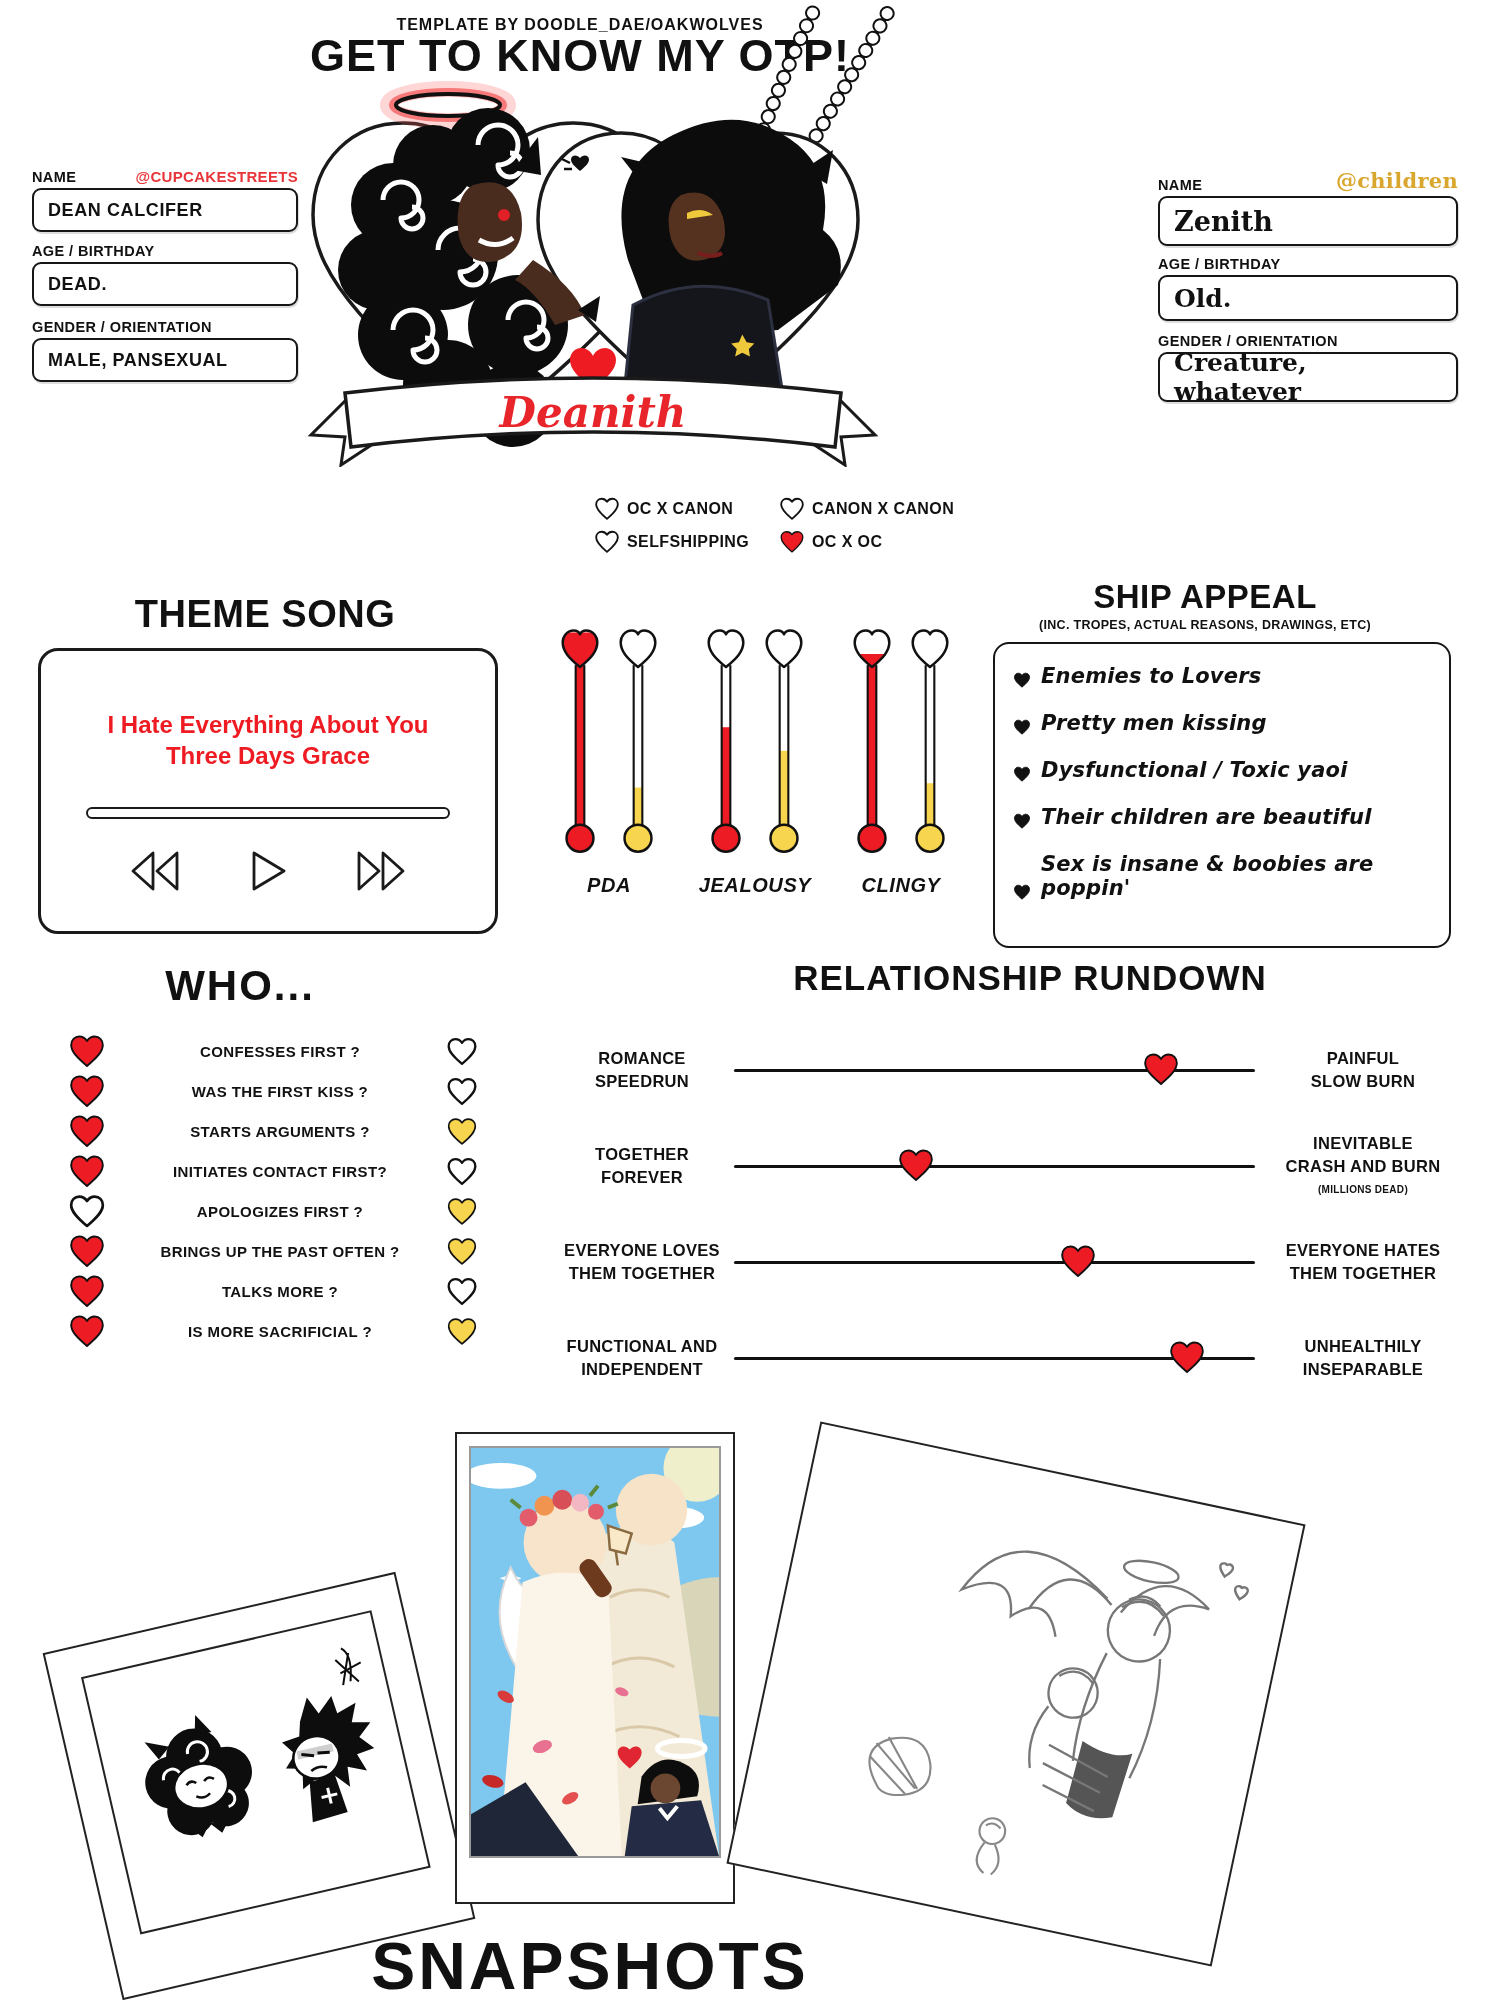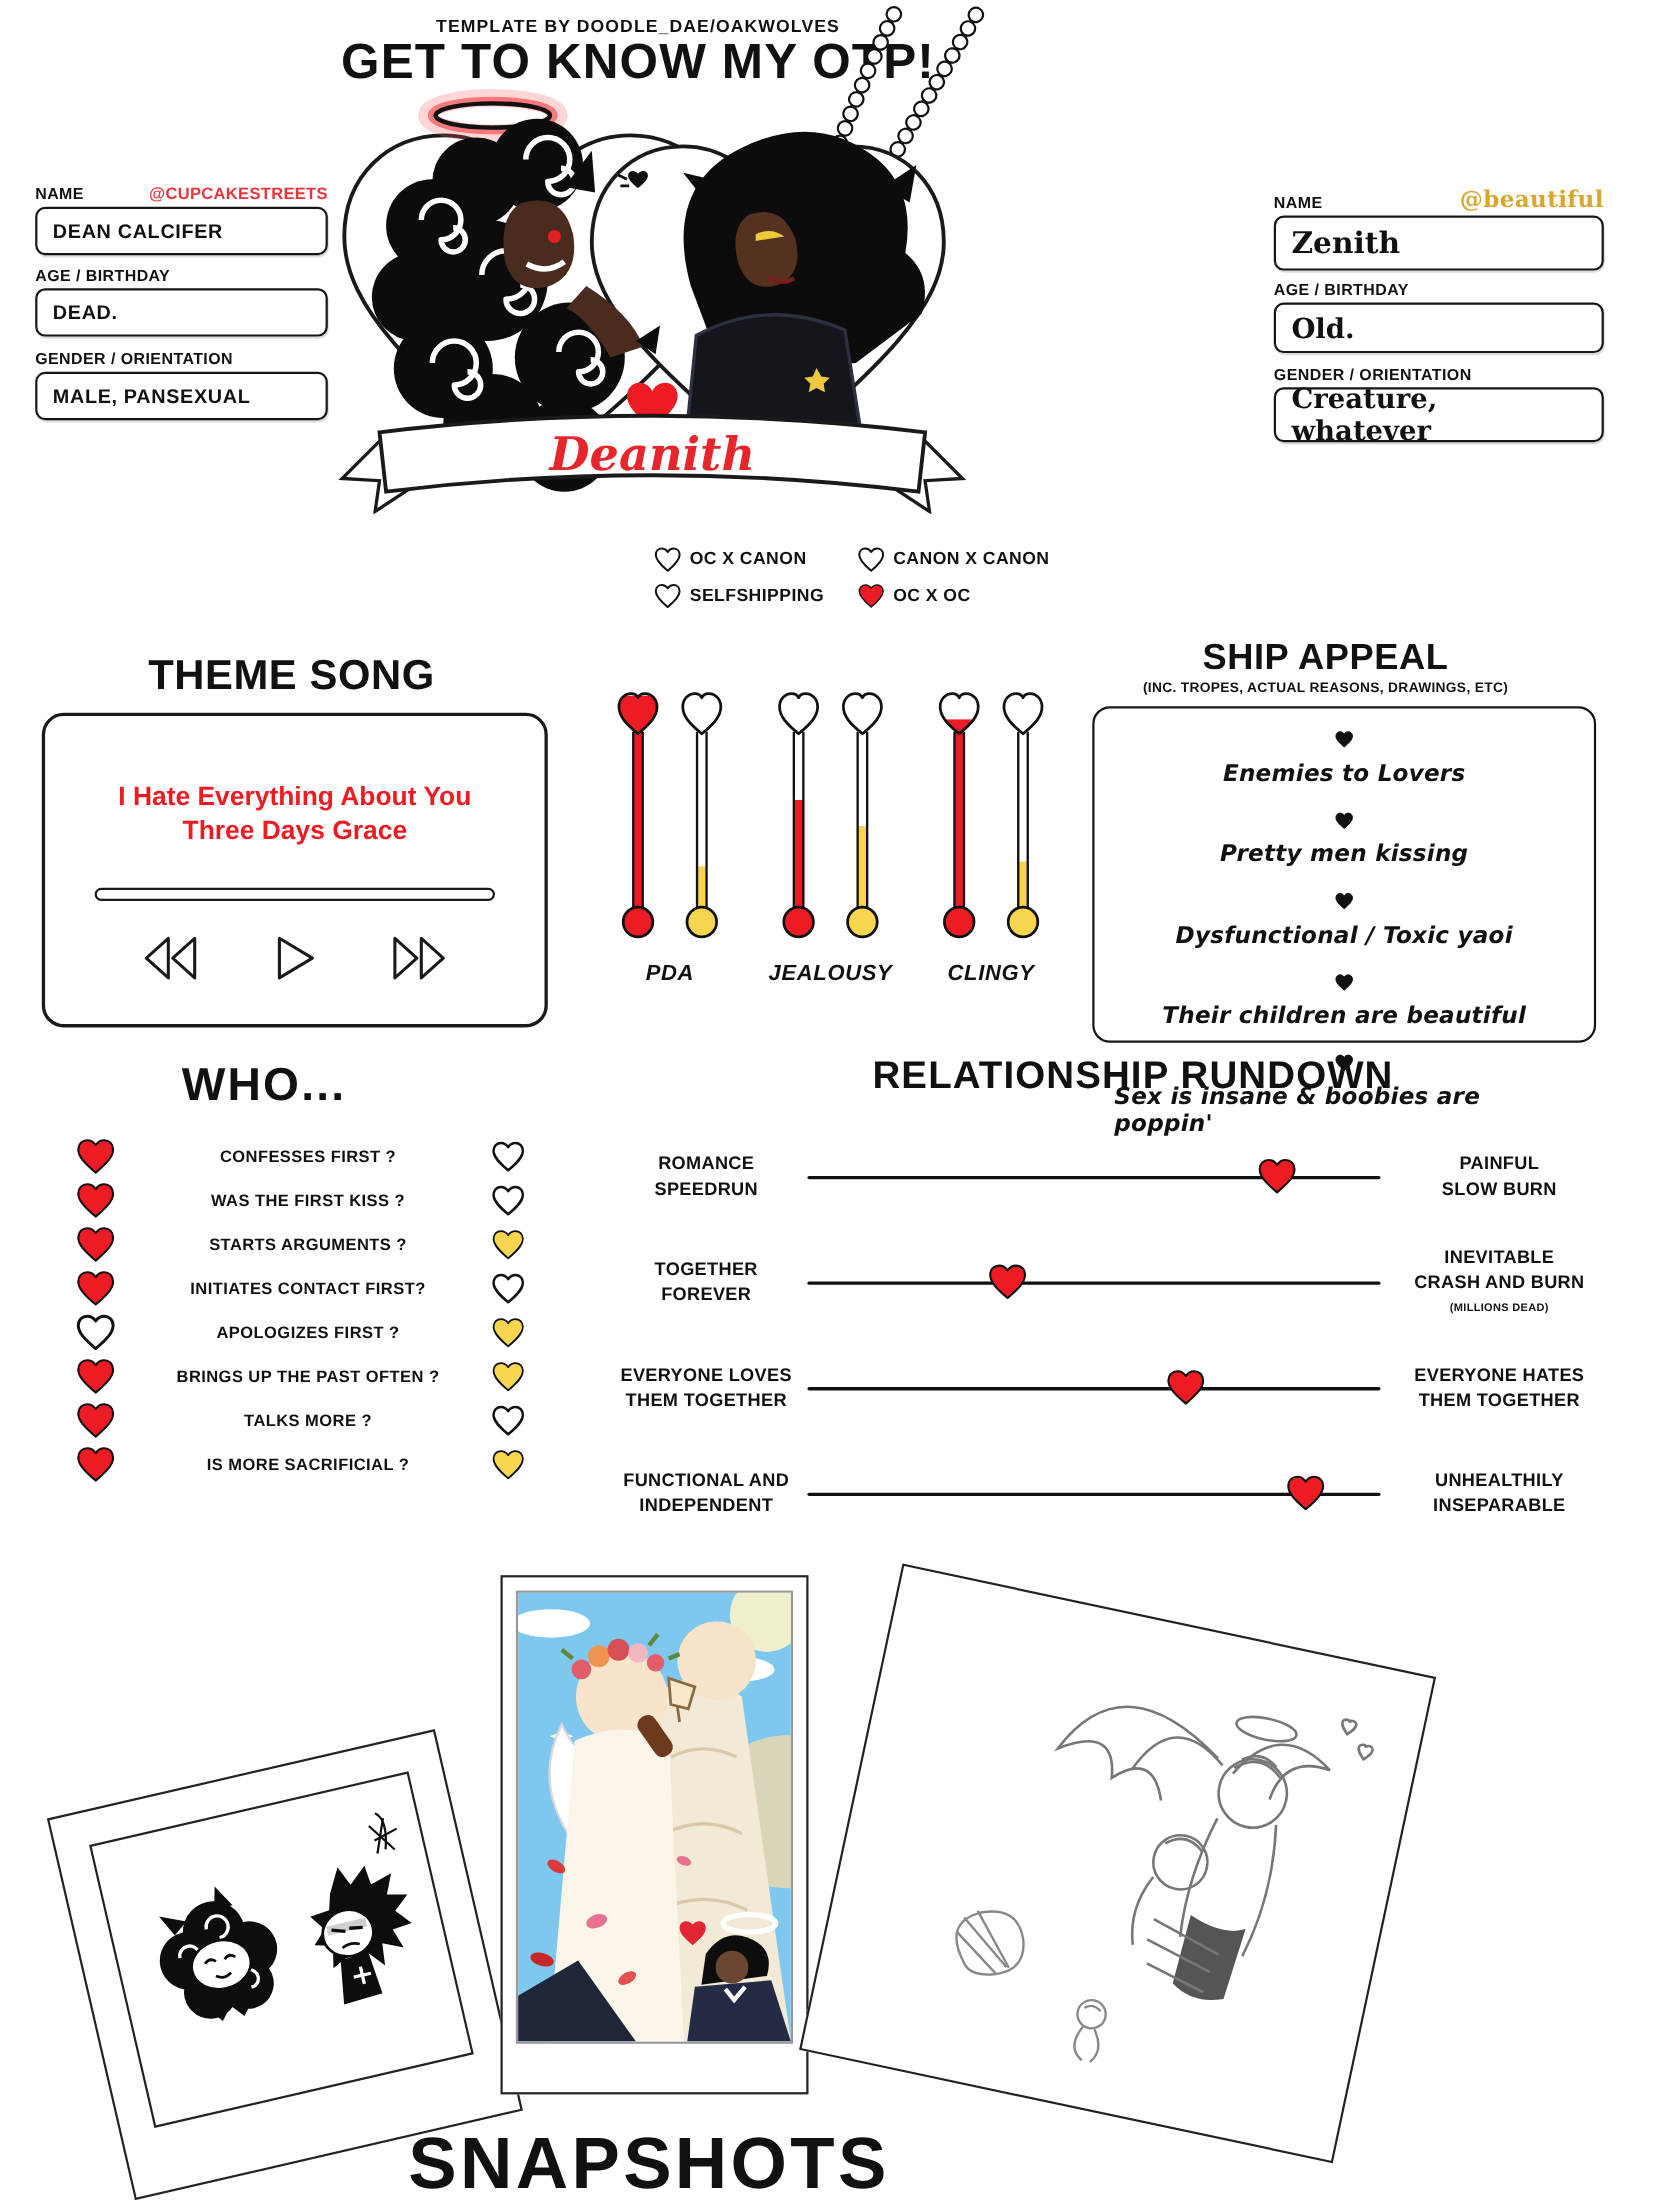--- a/index.html
+++ b/index.html
@@ -14,21 +14,21 @@
   .handle{font-weight:900;font-size:15px;letter-spacing:.3px;}
   .heart-wrap{display:inline-block;line-height:0;}
   
   #player{border:3px solid #1a1a1a;border-radius:20px;background:#fff;}
   .song{color:#ee1b22;font-weight:900;font-size:24px;text-align:center;line-height:31px;}
   #progress{border:2.5px solid #1a1a1a;border-radius:8px;height:8px;background:#fff;}
   .pbtn{background:none;border:none;padding:0;cursor:pointer;line-height:0;}
   
   #appealbox{border:2.5px solid #161616;border-radius:16px;background:#fff;}
   .hand{font-family:"DejaVu Sans",sans-serif;font-style:italic;font-weight:600;font-size:21px;letter-spacing:.2px;}
-  .appeal-item{display:flex;gap:10px;align-items:center;flex-direction:column;}
+  .appeal-item{display:flex;gap:10px;align-items:flex-end;}
   
   .who-row{display:grid;grid-template-columns:46px 1fr 40px;align-items:center;height:34px;margin-bottom:6px;}
   .who-q{font-weight:900;font-size:15px;text-align:center;letter-spacing:.4px;}
   
   #ship-type-grid{display:grid;grid-template-columns:185px 205px;grid-row-gap:9px;}
   .ship-opt{display:flex;align-items:center;gap:7px;font-weight:900;font-size:16px;letter-spacing:.4px;}
   
   .slider-row{display:grid;grid-template-columns:168px 1fr 200px;align-items:center;height:96px;}
   .sl-label{font-weight:900;font-size:16.5px;text-align:center;line-height:23px;letter-spacing:.3px;}
   .sl-sub{font-weight:900;font-size:10px;letter-spacing:.3px;}
@@ -135,21 +135,21 @@
     </div>
     <div class="lbl" style="margin-top:13px;">GENDER / ORIENTATION</div>
     <div class="fieldbox" style="height:40px;margin-top:3px;">
       <span class="fieldtext">MALE, PANSEXUAL</span>
     </div>
   </div>
 
   <div class="abs" style="left:1158px;top:168px;width:300px;">
     <div style="display:flex;justify-content:space-between;align-items:flex-end;">
       <span class="lbl">NAME</span>
-      <span class="handle serif" style="color:#d9a62e;font-size:21px;">@beautiful</span>
+      <span class="handle serif" style="color:#d9a62e;font-size:21px;">@children</span>
     </div>
     <div class="fieldbox" style="height:46px;margin-top:3px;">
       <span class="fieldtext serif" style="font-size:27px;">Zenith</span>
     </div>
     <div class="lbl" style="margin-top:10px;">AGE / BIRTHDAY</div>
     <div class="fieldbox" style="height:42px;margin-top:3px;">
       <span class="fieldtext serif" style="font-size:25px;">Old.</span>
     </div>
     <div class="lbl" style="margin-top:12px;">GENDER / ORIENTATION</div>
     <div class="fieldbox" style="height:46px;margin-top:3px;">

